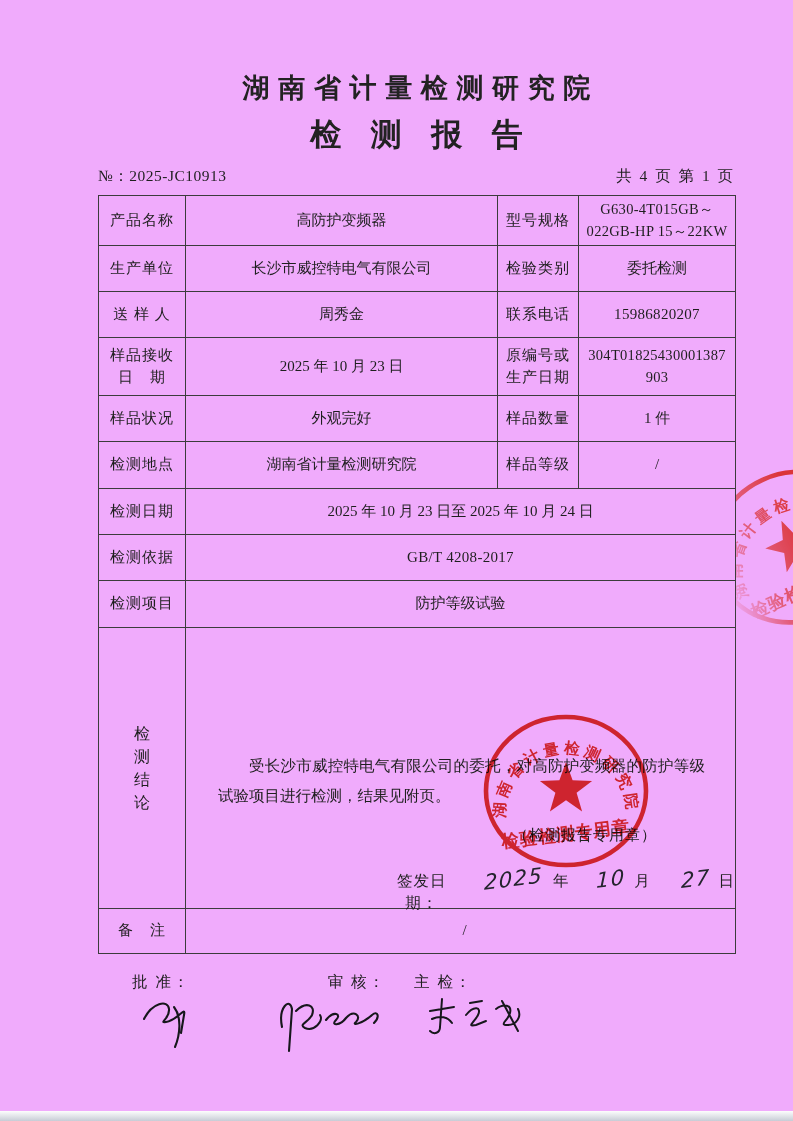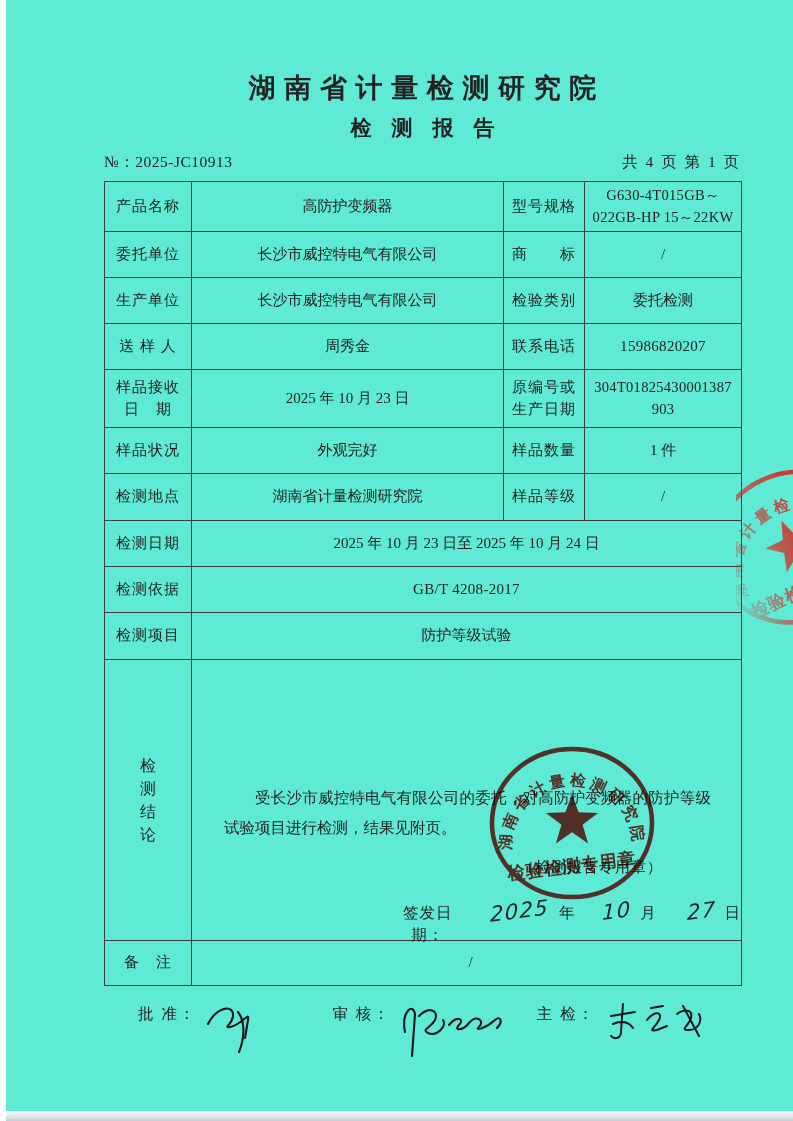--- a/index.html
+++ b/index.html
@@ -1,28 +1,28 @@
 <!DOCTYPE html>
 <html><head>
 <meta charset="utf-8">
 <style>
   * { margin:0; padding:0; box-sizing:border-box; }
   html,body { width:793px; height:1121px; }
   body {
     font-family:"Liberation Serif","DejaVu Serif",serif;
     color:#1f1f1f; background:#fdfdfd; position:relative; overflow:hidden;
   }
-  .sheet { position:absolute; inset:0; background:#5eead4;margin-left:6px; }
+  .sheet { position:absolute; inset:0; background:#f0abfc; }
   .bottom-edge { position:absolute; left:0; right:0; bottom:0; height:10px;
     background:linear-gradient(#fdfdfd, #c7ccd6); }
 
   
   .header { width:637px; margin:70px 0 0 98px; text-align:center; }
   .org-title { font-size:27px; font-weight:bold; letter-spacing:0.32em; text-indent:0.32em; color:#222; }
-  .report-title { font-size:21px; font-weight:bold; letter-spacing:0.95em; text-indent:0.95em; margin-top:8px; color:#222; }
+  .report-title { font-size:31px; font-weight:bold; letter-spacing:0.95em; text-indent:0.95em; margin-top:8px; color:#222; }
   .no-row { width:637px; margin:10px 0 8px 98px; display:flex; justify-content:space-between;
     font-size:15.5px; align-items:flex-end;gap:28px; }
   .no-left { letter-spacing:0.5px; }
   .no-right { letter-spacing:2px; }
 
   
   table.form { border-collapse:collapse; table-layout:fixed; width:637px; margin-left:98px; }
   table.form td { border:1.6px solid #3c3c3c; font-size:15px; text-align:center;
     vertical-align:middle; padding:2px 4px; line-height:1.45; }
   td.lab { letter-spacing:1px; white-space:pre-line; }
@@ -54,24 +54,24 @@
     overflow:hidden; pointer-events:none; }
   .stamp-edge-inner { position:absolute; left:-28px; top:10px; width:172px; height:162px;
     transform:rotate(-24deg); opacity:0.88;
     -webkit-mask-image:linear-gradient(to right, transparent 2%, rgba(0,0,0,.65) 30%, #000 60%);
     mask-image:linear-gradient(to right, transparent 2%, rgba(0,0,0,.65) 30%, #000 60%); }
   .stamp-svg { width:100%; height:100%; }
 
   
   .footer { width:637px; margin:12px 0 0 98px; display:flex; align-items:flex-start;
     font-size:15.5px; }
-  .sig-group { display:flex; align-items:flex-start; }
+  .sig-group { display:flex; align-items:flex-start;flex-direction:column; }
   .sig-label { letter-spacing:2px; padding-top:6px; }
   .sig-svg { margin-left:6px; }
-  .g1 { margin-left:34px; } .g2 { margin-left:52px; } .g3 { margin-left:28px; }
+  .g1 { margin-left:34px; } .g2 { margin-left:52px;align-items:flex-end; } .g3 { margin-left:28px; }
 </style>
 </head>
 <body>
 
 <div class="sheet">
 
   <div class="header">
     <div class="org-title">湖南省计量检测研究院</div>
     <div class="report-title">检测报告</div>
   </div>
@@ -89,26 +89,20 @@
       </colgroup>
     <tbody>
         <tr style="height:50px">
       <td class="lab">产品名称</td>
       <td class="val">高防护变频器</td>
       <td class="lab">型号规格</td>
       <td class="val num" style="font-size:14.5px">G630-4T015GB～
 022GB-HP 15～22KW</td>
     </tr>
     <tr style="height:46px">
-      <td class="lab">委托单位</td>
-      <td class="val">长沙市威控特电气有限公司</td>
-      <td class="lab">商　　标</td>
-      <td class="val">/</td>
-    </tr>
-    <tr style="height:46px">
       <td class="lab">生产单位</td>
       <td class="val">长沙市威控特电气有限公司</td>
       <td class="lab">检验类别</td>
       <td class="val">委托检测</td>
     </tr>
     <tr style="height:46px">
       <td class="lab">送 样 人</td>
       <td class="val">周秀金</td>
       <td class="lab">联系电话</td>
       <td class="val num">15986820207</td>

